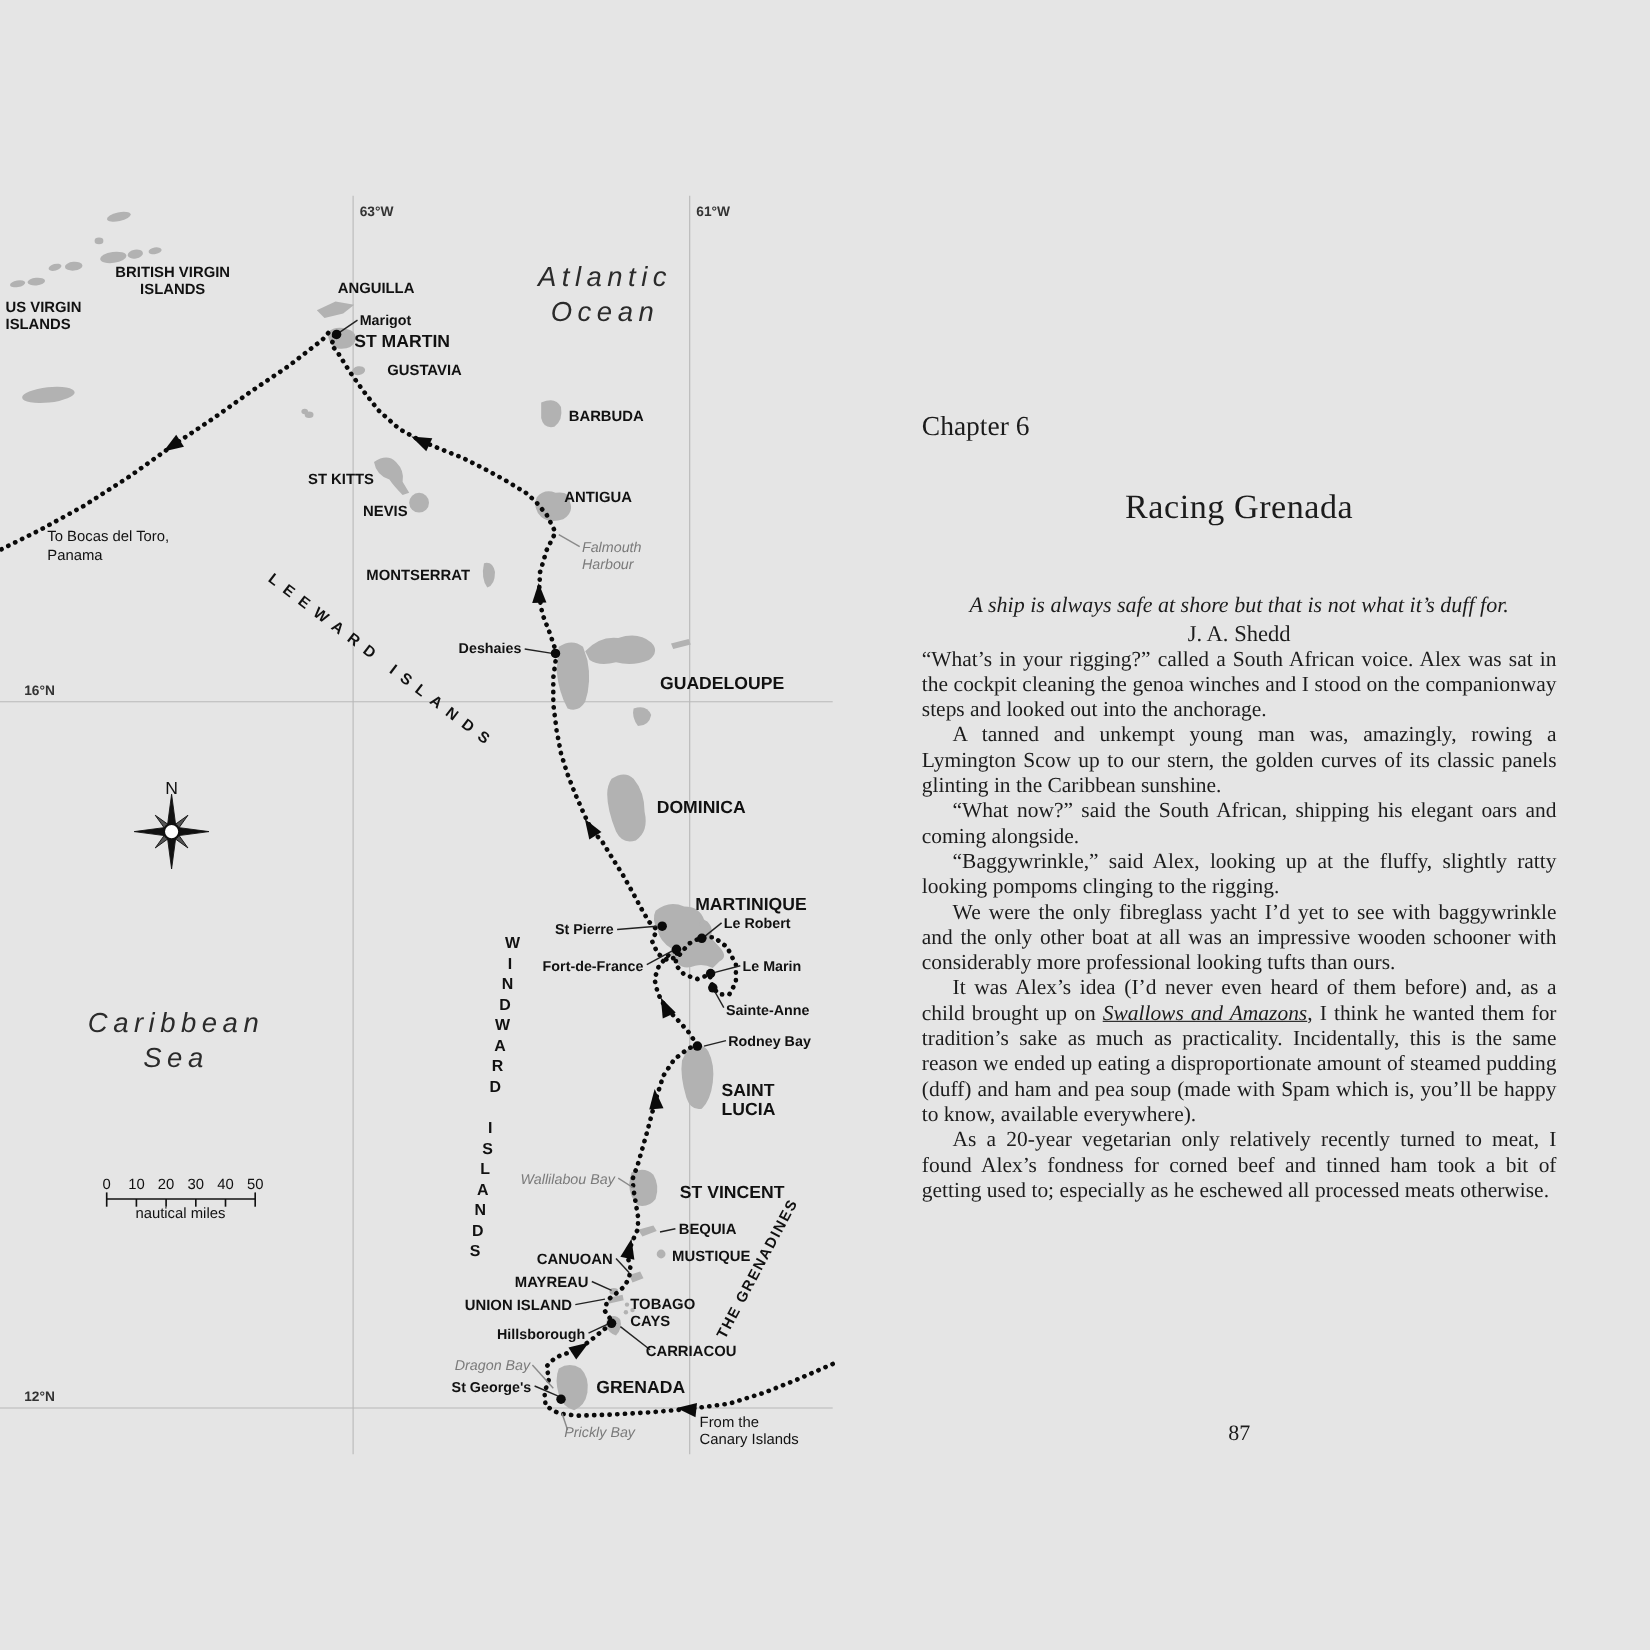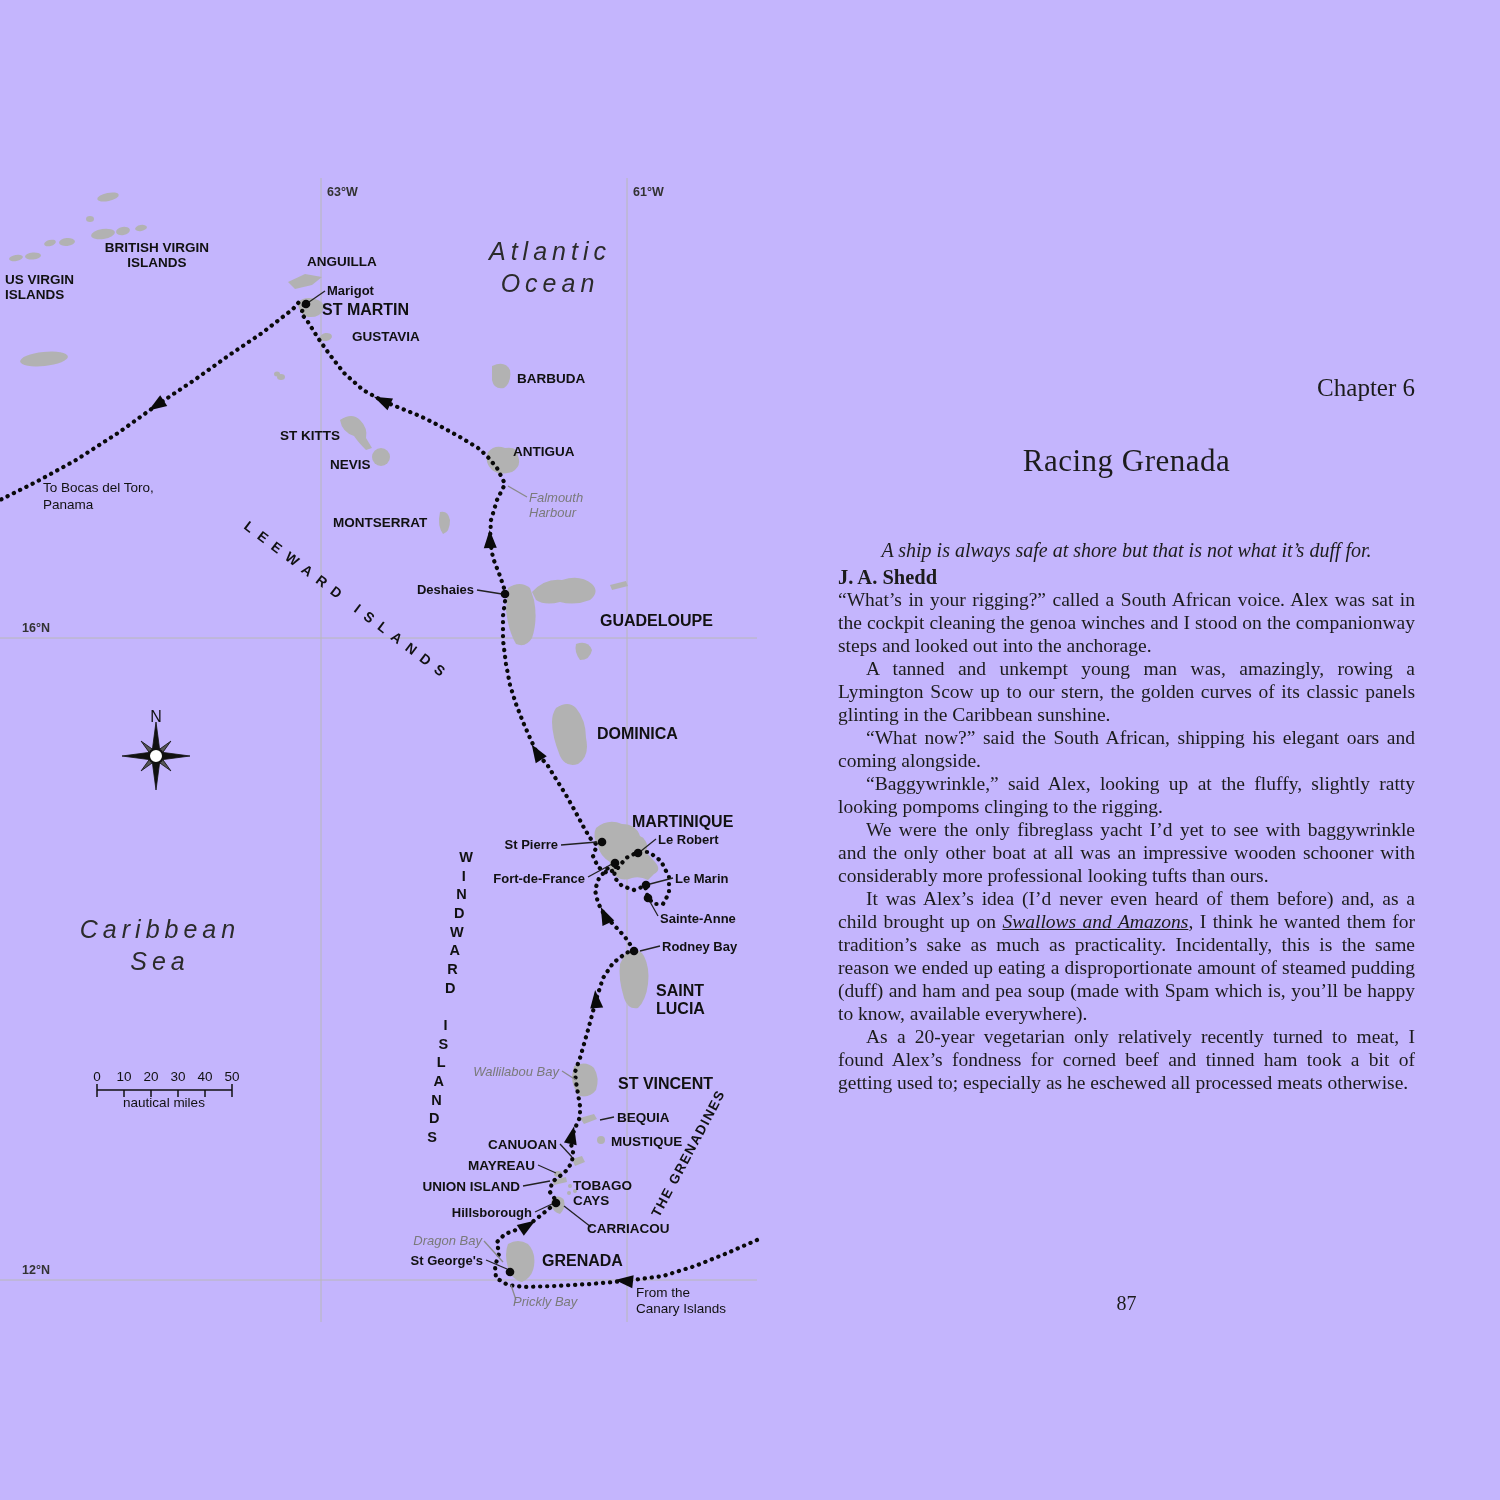--- a/index.html
+++ b/index.html
@@ -1,24 +1,24 @@
 <!DOCTYPE html>
 <html><head>
 <meta charset="utf-8">
 <style>
   html,body{margin:0;padding:0;background:#ffffff;}
   body{width:1500px;height:1500px;position:relative;font-family:"Liberation Sans",sans-serif;color:#111;}
-  #spread{position:absolute;inset:0;background:#c4b5fd;}
+  #spread{position:absolute;inset:0;background:#e5e5e5;}
   #map-svg{position:absolute;left:0;top:0;width:1500px;height:1500px;}
   
   .rp{position:absolute;font-family:"Liberation Serif",serif;color:#1c1c1c;}
-  #chapter-label{left:838px;top:374px;width:577px;text-align:right;font-size:25px;}
+  #chapter-label{left:838px;top:374px;width:577px;text-align:left;font-size:25px;}
   #chapter-title{left:838px;top:443px;width:577px;text-align:center;font-size:31px;font-weight:normal;letter-spacing:.5px;}
   #epigraph{left:838px;top:539px;width:577px;text-align:center;font-style:italic;font-size:20px;}
-  #attribution{left:838px;top:566px;width:577px;text-align:left;font-weight:bold;font-size:20.5px;}
+  #attribution{left:838px;top:566px;width:577px;text-align:center;font-weight:normal;font-size:20.5px;}
   #body-text{left:838px;top:588px;width:577px;font-size:19.5px;line-height:23px;text-align:justify;}
   #body-text p{margin:0;text-indent:28px;}
   #body-text p.first{text-indent:0;}
   #page-number{left:838px;top:1292px;width:577px;text-align:center;font-size:20px;}
   .it{font-style:italic;text-decoration:underline;}
   
   text{font-family:"Liberation Sans",sans-serif;}
   .lbl-island{font-size:13.5px;font-weight:bold;fill:#111;}
   .lbl-island-big{font-size:16px;font-weight:bold;fill:#111;}
   .lbl-town{font-size:13px;font-weight:bold;fill:#111;}

